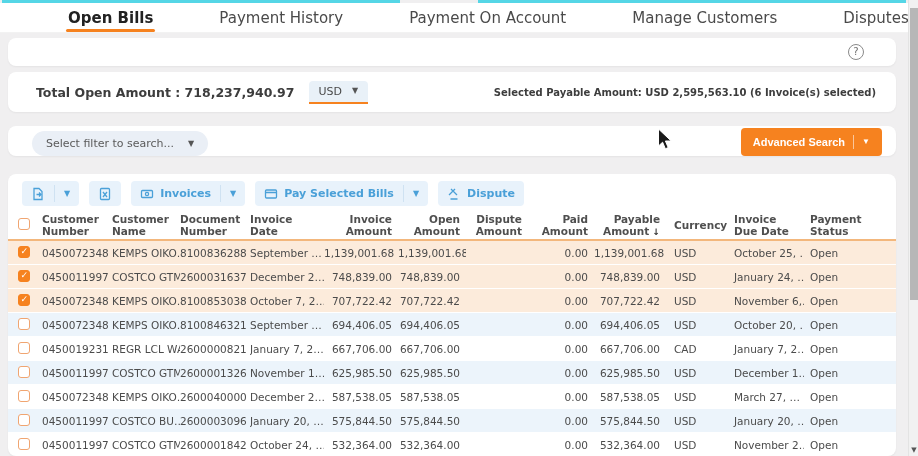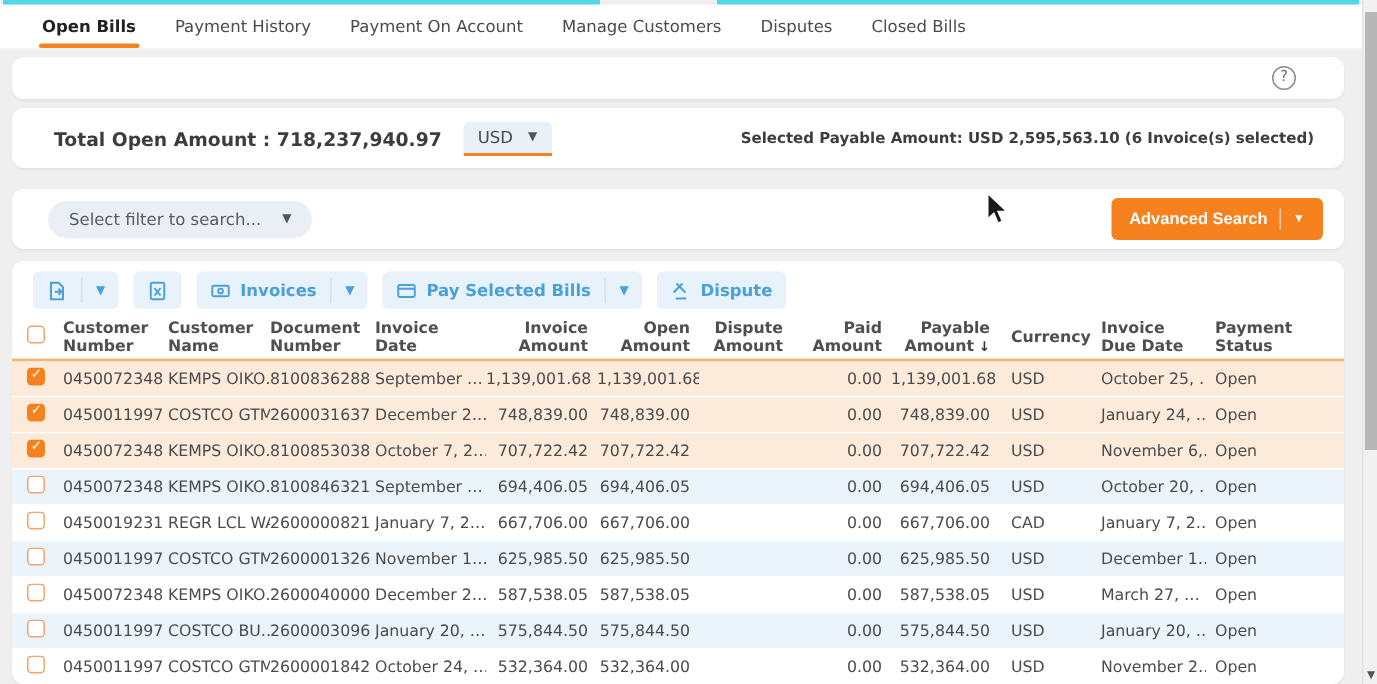--- a/index.html
+++ b/index.html
@@ -14,21 +14,21 @@
   .cyanbar { position:absolute; top:0; height:3px; background:var(--cyan,#55d6e6); z-index:5; }
   .cyanbar.left { left:2px; width:398px; }
   .cyanbar.right { left:478px; width:428px; }
 
   
   .tabbar {
     position:absolute; top:3px; left:0; width:908px; height:30px;
     background:#fff; display:flex; align-items:center; gap:26px;
     padding-left:28px; border-bottom:1px solid #f2f2f2;
   }
-  .tab { position:relative; font-size:11px; color:#4a4a4a; height:100%; display:flex; align-items:center; cursor:pointer; white-space:nowrap; }
+  .tab { position:relative; font-size:15px; color:#4a4a4a; height:100%; display:flex; align-items:center; cursor:pointer; white-space:nowrap;margin-left:40px; }
   .tab.active { color:#222; font-weight:700; }
   .tab.active::after { content:""; position:absolute; left:-2px; right:-2px; bottom:0; height:3px; background:var(--accent,#f6821f); border-radius:2px; }
 
   .card {
     position:absolute; left:8px; width:888px; background:#fff;
     border-radius:8px; box-shadow:0 1px 2px rgba(0,0,0,.05);
   }
   .card-help { top:38px; height:28px; }
   .help-circle {
     position:absolute; right:32px; top:6px; width:16px; height:16px;
@@ -42,21 +42,21 @@
   .currency-select {
     display:flex; align-items:center; gap:10px; background:#e9f1f8;
     border-bottom:2px solid var(--accent,#f6821f); border-radius:4px 4px 0 0;
     padding:4px 10px; font-size:11px; color:#4a4a4a; cursor:pointer;
   }
   .caret { font-size:8px; color:#555; line-height:1; }
   .caret.blue { color:#4aa0d8; }
   .caret.white { color:#fff; }
   .amounts-right { margin-left:auto; font-size:10px; font-weight:700; color:#3d3d3d; white-space:nowrap; }
 
-  .card-filter { top:126px; height:40px; display:flex; align-items:center; padding:0 14px 0 24px; }
+  .card-filter { top:126px; height:30px; display:flex; align-items:flex-end; padding:0 14px 0 24px; }
   .filter-pill {
     display:flex; align-items:center; gap:14px; background:#eaeff6;
     border-radius:14px; padding:6px 14px; font-size:11px; color:#5a5a5a; cursor:pointer;
   }
   .adv-btn {
     margin-left:auto; display:flex; align-items:center; gap:8px;
     background:var(--accent,#f6821f); color:#fff; border:none; cursor:pointer;
     font-size:11px; font-weight:600; padding:7px 12px; border-radius:4px;
     font-family:Liberation Sans, sans-serif;
   }

